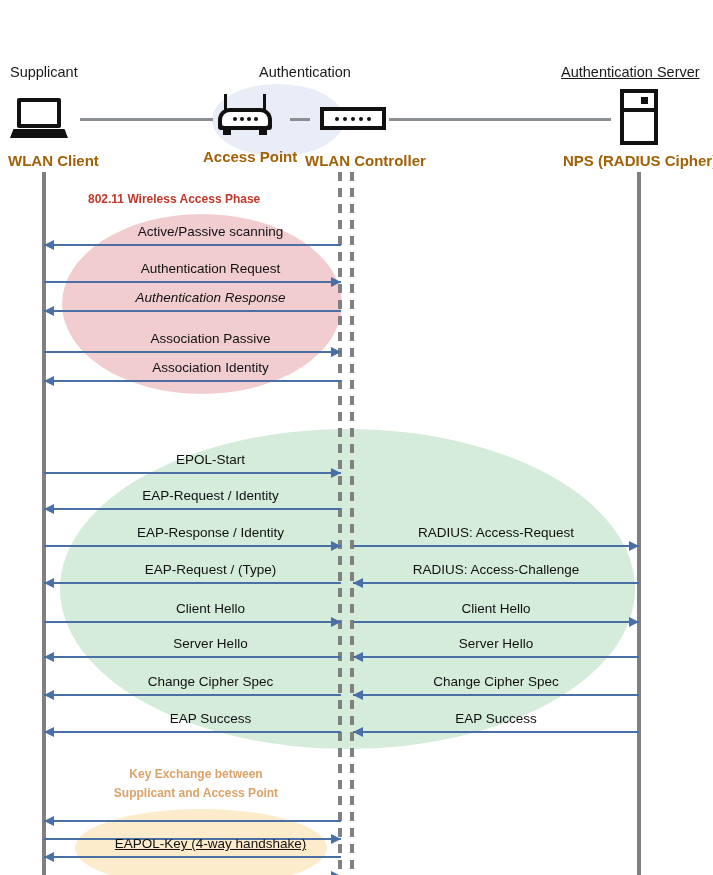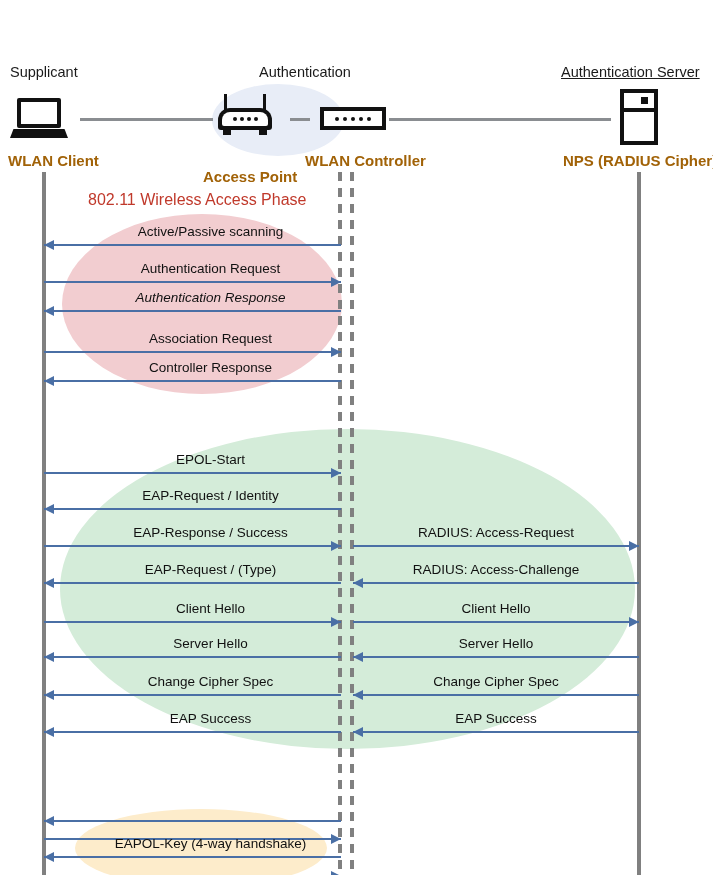--- a/index.html
+++ b/index.html
@@ -30,21 +30,21 @@
 
   
   .lifeline{position:absolute;width:4px;background:#808080;}
   .lifeline-dash{position:absolute;width:4px;
     background:repeating-linear-gradient(to bottom,#808080 0 9px,transparent 9px 16px);}
 
   
   .blob{position:absolute;border-radius:50%;}
 
   
-  .phase-title{position:absolute;font-size:16px;font-weight:normal;text-align:center;white-space:nowrap;line-height:19px;}
+  .phase-title{position:absolute;font-size:12px;font-weight:bold;text-align:center;white-space:nowrap;line-height:19px;}
 
   
   .msg-line{position:absolute;height:2px;background:#4a6fa5;}
   .arrow-head{position:absolute;width:0;height:0;border-top:5px solid transparent;border-bottom:5px solid transparent;}
   .arrow-r{border-left:10px solid #4a6fa5;}
   .arrow-l{border-right:10px solid #4a6fa5;}
   .msg-label{position:absolute;font-size:13.5px;color:#111;text-align:center;white-space:nowrap;transform:translateX(-50%);}
 </style>
 </head>
 <body>
@@ -91,35 +91,37 @@
   </div>
 
   <div class="icon" style="left:620px;top:45px;width:38px;height:56px;">
     <div class="srv-box">
         <div class="srv-div"></div>
         <div class="srv-led"></div>
       </div>
   </div>
 
   <div class="node-label" style="left:8px;top:108px;">WLAN Client</div>
-  <div class="node-label" style="left:203px;top:124px;">Access Point</div>
+  <div class="node-label" style="left:203px;top:104px;">Access Point</div>
   <div class="node-label" style="left:305px;top:108px;">WLAN Controller</div>
   <div class="node-label" style="left:563px;top:108px;">NPS (RADIUS Cipher)</div>
 
   <div class="blob" style="left:62px;top:170px;width:280px;height:180px;background:#f2cdd0;"></div>
   <div class="blob" style="left:60px;top:385px;width:575px;height:320px;background:#d4ecd9;"></div>
   <div class="blob" style="left:75px;top:765px;width:252px;height:78px;background:#fdeccb;"></div>
 
   <div class="lifeline" style="left:42px;top:128px;height:740px;"></div>
   <div class="lifeline-dash" style="left:338px;top:128px;height:740px;"></div>
   <div class="lifeline-dash" style="left:350px;top:128px;height:740px;"></div>
   <div class="lifeline" style="left:637px;top:128px;height:740px;"></div>
 
   <div class="phase-title" style="left:88px;top:146px;color:#c0392b;">802.11 Wireless Access Phase</div>
   <div class="phase-title" style="left:101px;top:721px;color:#dba36a;width:190px;">
+    <div>Key Exchange between</div>
+    <div>Supplicant and Access Point</div>
   </div>
 
   <div id="left-messages">
       <div>
         <div class="msg-line" style="left: 44px; top: 200px; width: 297px;"></div>
         <div class="arrow-head arrow-l" style="top: 196px; left: 44px;"></div>
         <div class="msg-label" style="left: 210.5px; top: 180px;">Active/Passive scanning</div>
       </div>
       <div>
         <div class="msg-line" style="left: 44px; top: 237px; width: 297px;"></div>
@@ -127,41 +129,41 @@
         <div class="msg-label" style="left: 210.5px; top: 217px;">Authentication Request</div>
       </div>
       <div>
         <div class="msg-line" style="left: 44px; top: 266px; width: 297px;"></div>
         <div class="arrow-head arrow-l" style="top: 262px; left: 44px;"></div>
         <div class="msg-label" style="left: 210.5px; top: 246px; font-style: italic;">Authentication Response</div>
       </div>
       <div>
         <div class="msg-line" style="left: 44px; top: 307px; width: 297px;"></div>
         <div class="arrow-head arrow-r" style="top: 303px; left: 331px;"></div>
-        <div class="msg-label" style="left: 210.5px; top: 287px;">Association Request</div>
+        <div class="msg-label" style="left: 210.5px; top: 287px;">Association Passive</div>
       </div>
       <div>
         <div class="msg-line" style="left: 44px; top: 336px; width: 297px;"></div>
         <div class="arrow-head arrow-l" style="top: 332px; left: 44px;"></div>
-        <div class="msg-label" style="left: 210.5px; top: 316px;">Controller Response</div>
+        <div class="msg-label" style="left: 210.5px; top: 316px;">Association Identity</div>
       </div>
       <div>
         <div class="msg-line" style="left: 44px; top: 428px; width: 297px;"></div>
         <div class="arrow-head arrow-r" style="top: 424px; left: 331px;"></div>
         <div class="msg-label" style="left: 210.5px; top: 408px;">EPOL-Start</div>
       </div>
       <div>
         <div class="msg-line" style="left: 44px; top: 464px; width: 297px;"></div>
         <div class="arrow-head arrow-l" style="top: 460px; left: 44px;"></div>
         <div class="msg-label" style="left: 210.5px; top: 444px;">EAP-Request / Identity</div>
       </div>
       <div>
         <div class="msg-line" style="left: 44px; top: 501px; width: 297px;"></div>
         <div class="arrow-head arrow-r" style="top: 497px; left: 331px;"></div>
-        <div class="msg-label" style="left: 210.5px; top: 481px;">EAP-Response / Success</div>
+        <div class="msg-label" style="left: 210.5px; top: 481px;">EAP-Response / Identity</div>
       </div>
       <div>
         <div class="msg-line" style="left: 44px; top: 538px; width: 297px;"></div>
         <div class="arrow-head arrow-l" style="top: 534px; left: 44px;"></div>
         <div class="msg-label" style="left: 210.5px; top: 518px;">EAP-Request / (Type)</div>
       </div>
       <div>
         <div class="msg-line" style="left: 44px; top: 577px; width: 297px;"></div>
         <div class="arrow-head arrow-r" style="top: 573px; left: 331px;"></div>
         <div class="msg-label" style="left: 210.5px; top: 557px;">Client Hello</div>
@@ -185,21 +187,21 @@
         <div class="msg-line" style="left: 44px; top: 776px; width: 297px;"></div>
         <div class="arrow-head arrow-l" style="top: 772px; left: 44px;"></div>
       </div>
       <div>
         <div class="msg-line" style="left: 44px; top: 794px; width: 297px;"></div>
         <div class="arrow-head arrow-r" style="top: 790px; left: 331px;"></div>
       </div>
       <div>
         <div class="msg-line" style="left: 44px; top: 812px; width: 297px;"></div>
         <div class="arrow-head arrow-l" style="top: 808px; left: 44px;"></div>
-        <div class="msg-label" style="left: 210.5px; top: 792px;">EAPOL-Key (4-way handshake)</div>
+        <div class="msg-label" style="left: 210.5px; top: 792px; text-decoration: underline;">EAPOL-Key (4-way handshake)</div>
       </div>
       <div>
         <div class="msg-line" style="left: 44px; top: 831px; width: 297px;"></div>
         <div class="arrow-head arrow-r" style="top: 827px; left: 331px;"></div>
       </div>
     </div>
   <div id="right-messages">
       <div>
         <div class="msg-line" style="left: 353px; top: 501px; width: 286px;"></div>
         <div class="arrow-head arrow-r" style="top: 497px; left: 629px;"></div>

